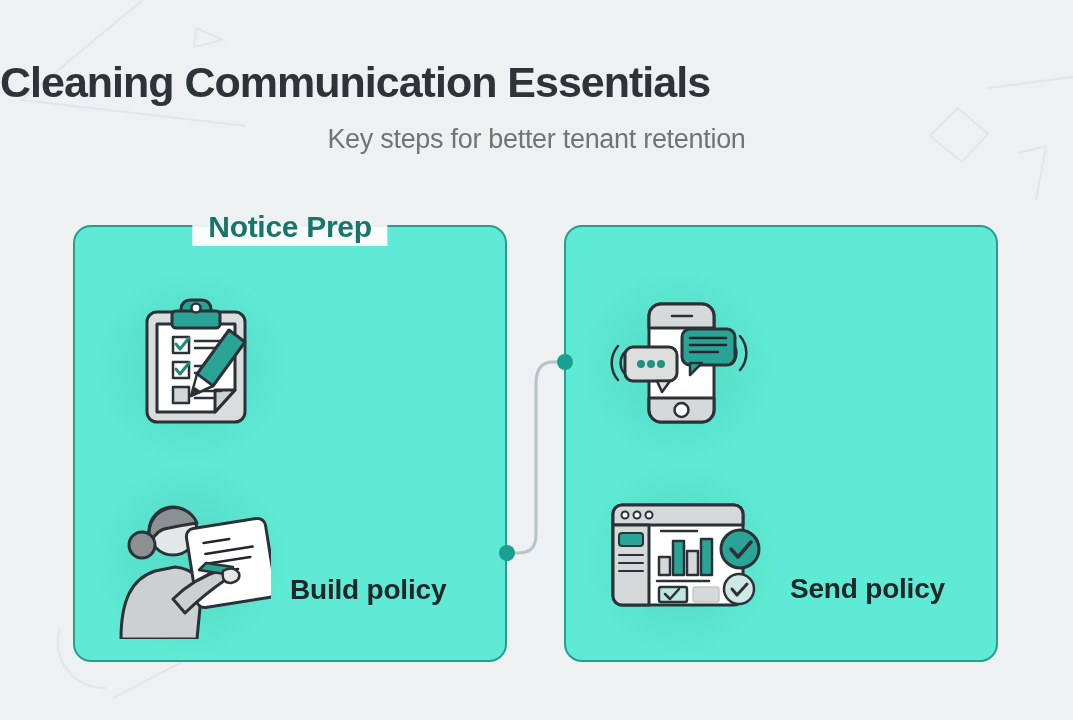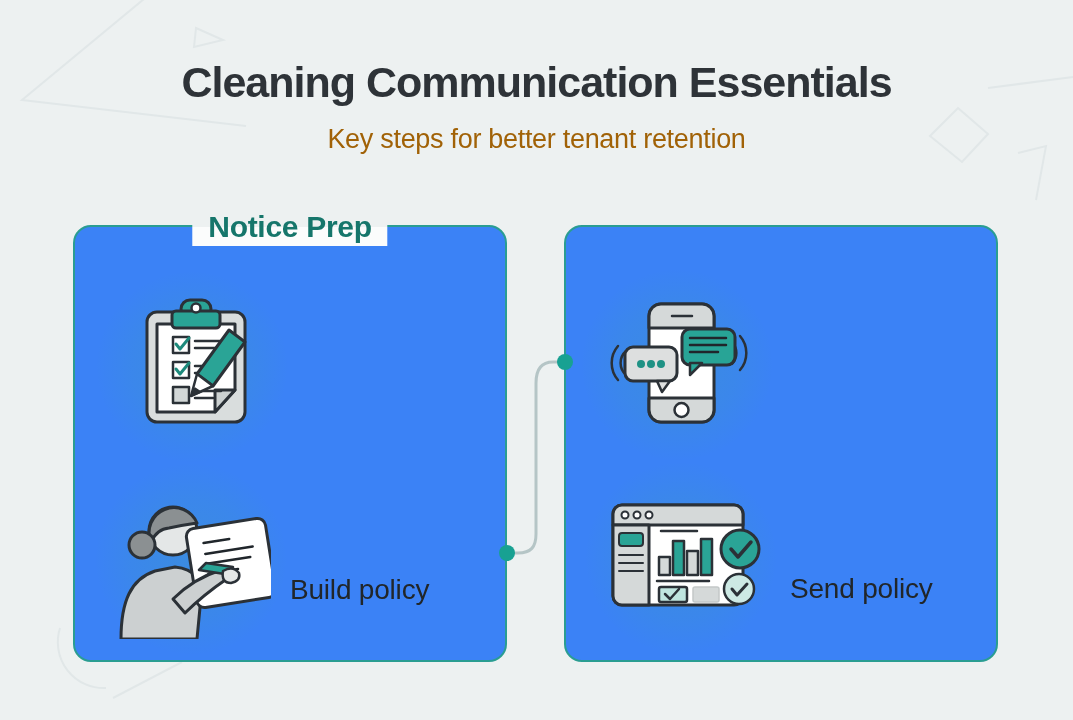--- a/index.html
+++ b/index.html
@@ -4,47 +4,47 @@
 <style>
   html,body{margin:0;padding:0;}
   body{
     width:1073px;height:720px;position:relative;overflow:hidden;
     background:#edf1f1;
     font-family:"Liberation Sans", sans-serif;
     -webkit-font-smoothing:antialiased;
   }
   .decor-svg{position:absolute;inset:0;pointer-events:none;}
   .title{
-    position:absolute;top:60px;left:0;width:100%;text-align:center;
+    position:absolute;top:60px;left:0;width:100%;text-align:left;
     font-size:43px;font-weight:700;color:#2e3338;letter-spacing:-1px;line-height:1.05;
   }
   .subtitle{
     position:absolute;top:124px;left:0;width:100%;text-align:center;
-    font-size:27px;font-weight:400;color:#a16207;letter-spacing:-0.3px;
+    font-size:27px;font-weight:400;color:#737373;letter-spacing:-0.3px;
   }
   .panel{
     position:absolute;top:225px;width:434px;height:437px;box-sizing:border-box;
-    border:2.5px solid #2a9d92;border-radius:18px;background:#3b82f6;
+    border:2.5px solid #2a9d92;border-radius:18px;background:#5eead4;
   }
   .panel-left{left:73px;}
   .panel-right{left:564px;}
   .panel-legend{
     position:absolute;top:-19px;left:50%;transform:translateX(-50%);
     padding:0 16px;white-space:nowrap;
     font-size:30px;line-height:38px;font-weight:700;color:#16766b;letter-spacing:-0.3px;
     background:linear-gradient(to bottom,#edf1f1 50%,#fbfcfc 50%);
   }
   .glow{
     position:absolute;width:190px;height:190px;border-radius:50%;
     background:radial-gradient(circle, rgba(58,170,156,0.24) 0%, rgba(58,170,156,0.12) 45%, rgba(58,170,156,0) 72%);
     pointer-events:none;
   }
   .icon{position:absolute;}
   .item-label{
-    position:absolute;font-size:28px;font-weight:400;color:#212629;
+    position:absolute;font-size:28px;font-weight:700;color:#212629;
     letter-spacing:-0.2px;line-height:36px;
   }
   .connector-svg{position:absolute;inset:0;pointer-events:none;}
 </style>
 </head>
 <body>
 
 <svg class="decor-svg" width="1073" height="720" viewBox="0 0 1073 720" fill="none" stroke="#e1e7e8" stroke-width="2">
   <polyline points="150,-6 22,100 246,126"></polyline>
   <path d="M196,28 L223,40 L194,47 Z"></path>

